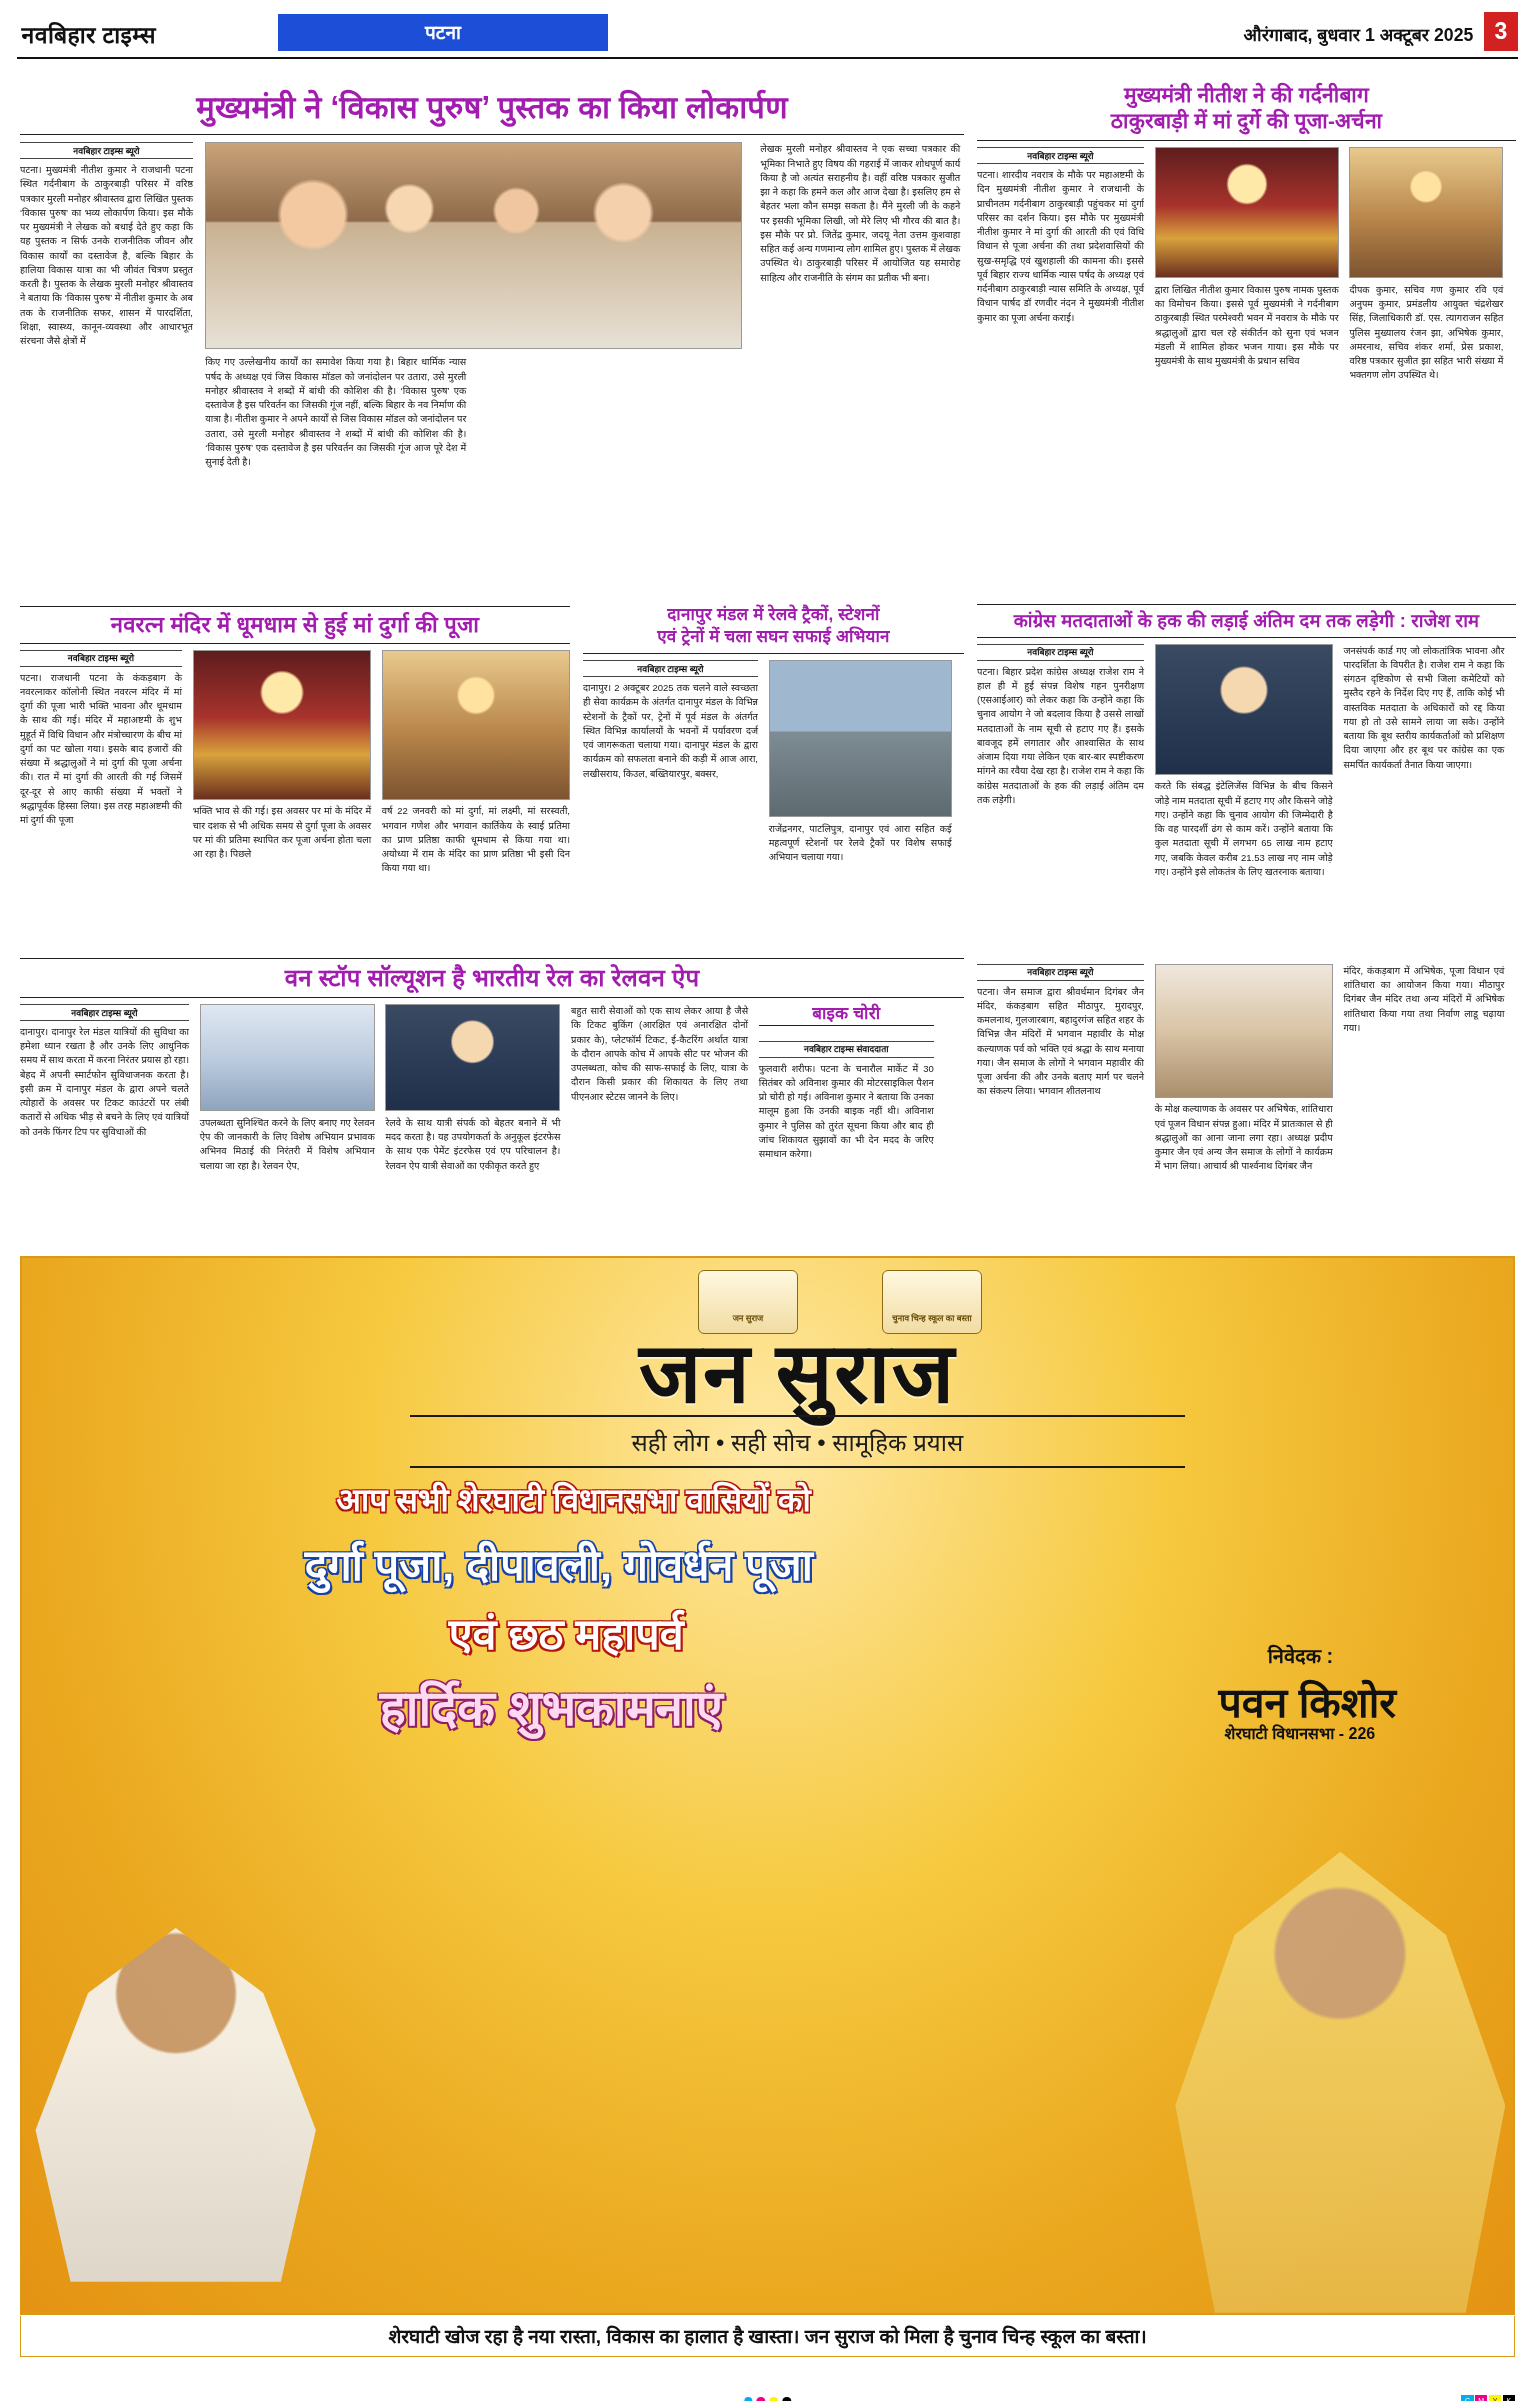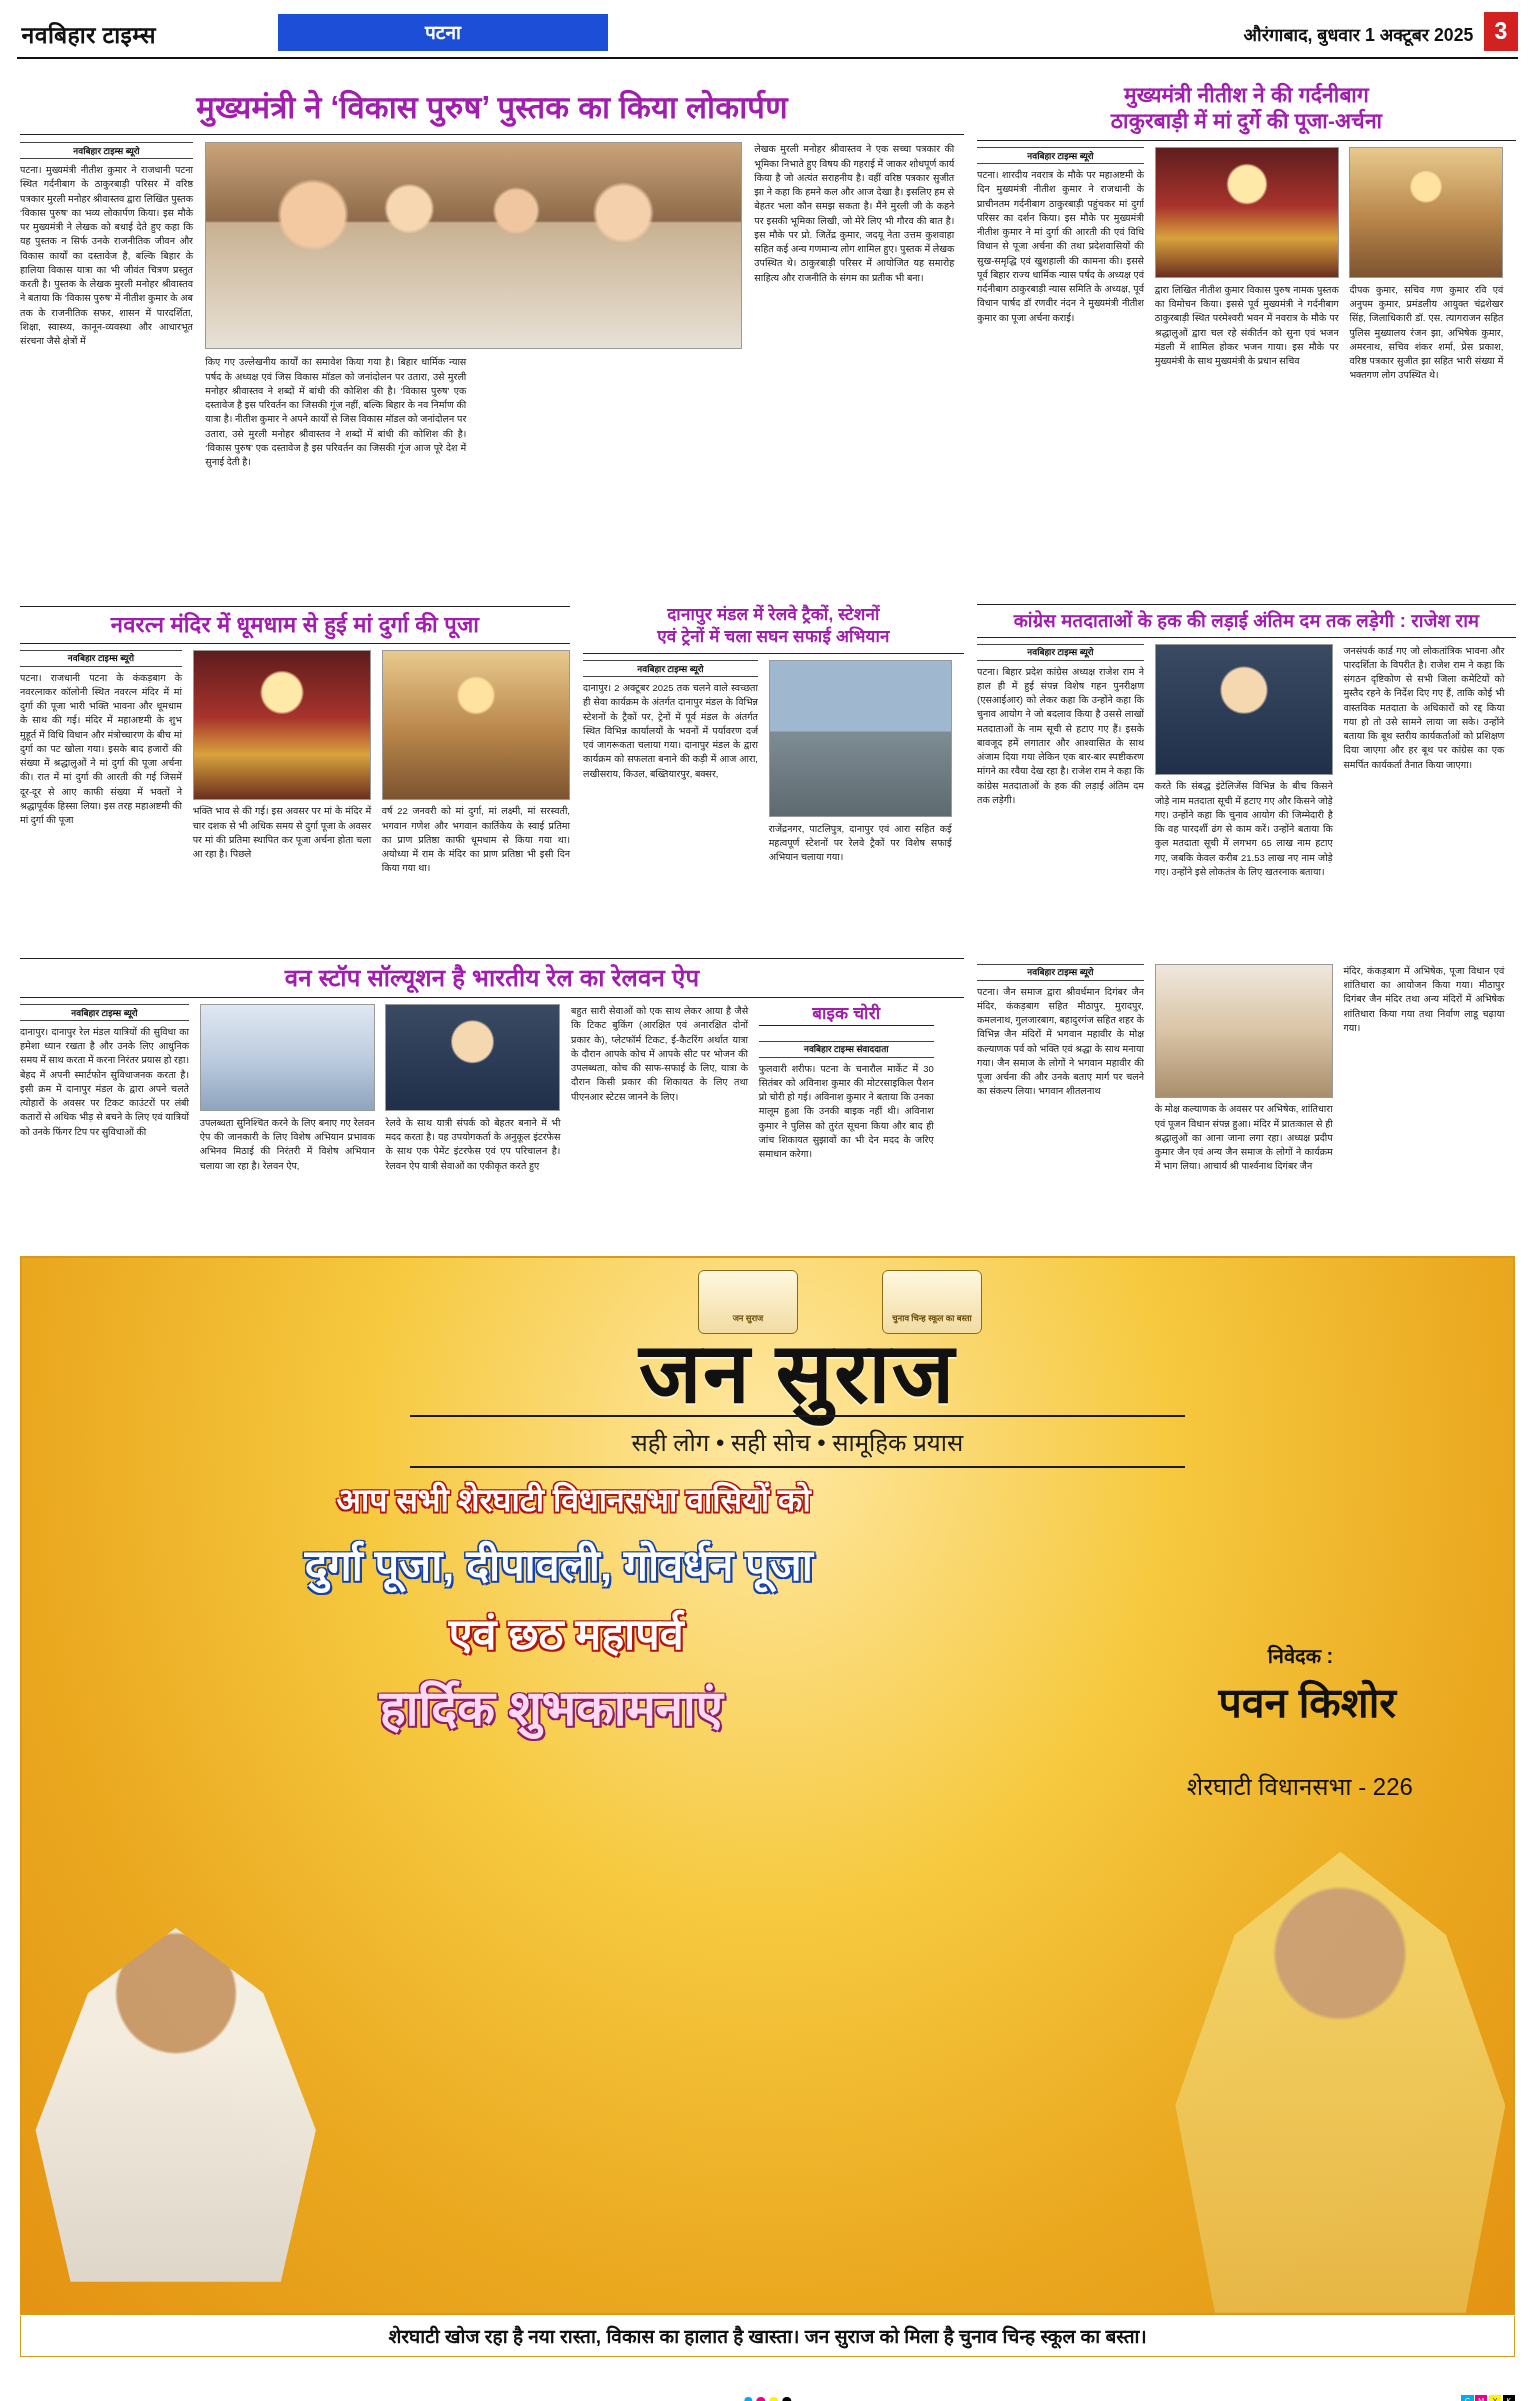--- a/index.html
+++ b/index.html
@@ -153,21 +153,21 @@
   .ad-from {
     position:absolute; right:5%; top:384px; width:276px;
     text-align:center; font-size:20px; font-weight:bold; color:#111;
   }
   .ad-name {
     position:absolute; right:3%; top:415px; width:322px;
     text-align:center; font-size:41px; font-weight:bold; color:#111;
   }
   .ad-seat {
     position:absolute; right:4%; top:464px; width:307px;
-    text-align:center; font-size:24px; font-weight:normal; color:#111;margin-top:47px;
+    text-align:center; font-size:16px; font-weight:bold; color:#111;
   }
   .ad-person {
     position:absolute; right:7.7px; bottom:0; width:330px; height:461px;
     background:
       radial-gradient(circle at 50% 22%, #caa07a 0 16%, transparent 17%),
       linear-gradient(#f2d36a 0 20%, #e8b94a 100%);
     clip-path:polygon(12% 100%, 0 55%, 18% 18%, 50% 0, 82% 18%, 100% 55%, 88% 100%);
     opacity:.92;
   }
   .ad-person2 {
@@ -212,21 +212,21 @@
     <div class="hl" style="font-size:31px; padding:4.6px 0 7.7px 0; border-bottom:1.5px solid #222;">मुख्यमंत्री ने ‘विकास पुरुष’ पुस्तक का किया लोकार्पण</div>
 
     <div style="display:flex; gap:12.3px; margin-top:7.7px;">
 
       <div style="width:173px;">
         <div class="byline">नवबिहार टाइम्स ब्यूरो</div>
         <div class="body-text">पटना। मुख्यमंत्री नीतीश कुमार ने राजधानी पटना स्थित गर्दनीबाग के ठाकुरबाड़ी परिसर में वरिष्ठ पत्रकार मुरली मनोहर श्रीवास्तव द्वारा लिखित पुस्तक ‘विकास पुरुष’ का भव्य लोकार्पण किया। इस मौके पर मुख्यमंत्री ने लेखक को बधाई देते हुए कहा कि यह पुस्तक न सिर्फ उनके राजनीतिक जीवन और विकास कार्यों का दस्तावेज है, बल्कि बिहार के हालिया विकास यात्रा का भी जीवंत चित्रण प्रस्तुत करती है। पुस्तक के लेखक मुरली मनोहर श्रीवास्तव ने बताया कि ‘विकास पुरुष’ में नीतीश कुमार के अब तक के राजनीतिक सफर, शासन में पारदर्शिता, शिक्षा, स्वास्थ्य, कानून-व्यवस्था और आधारभूत संरचना जैसे क्षेत्रों में</div>
       </div>
 
       <div style="flex:1;">
-        <div style="display:flex; gap:12px;">
+        <div style="display:flex; gap:18px;">
           <div style="width:537px;">
             <div class="photo ph-a" style="height:207px;">
               
             </div>
           </div>
           <div style="width:200px;">
             <div class="body-text">लेखक मुरली मनोहर श्रीवास्तव ने एक सच्चा पत्रकार की भूमिका निभाते हुए विषय की गहराई में जाकर शोधपूर्ण कार्य किया है जो अत्यंत सराहनीय है। वहीं वरिष्ठ पत्रकार सुजीत झा ने कहा कि हमने कल और आज देखा है। इसलिए हम से बेहतर भला कौन समझ सकता है। मैंने मुरली जी के कहने पर इसकी भूमिका लिखी, जो मेरे लिए भी गौरव की बात है। इस मौके पर प्रो. जितेंद्र कुमार, जदयू नेता उत्तम कुशवाहा सहित कई अन्य गणमान्य लोग शामिल हुए। पुस्तक में लेखक उपस्थित थे। ठाकुरबाड़ी परिसर में आयोजित यह समारोह साहित्य और राजनीति के संगम का प्रतीक भी बना।</div>
           </div>
         </div>
         <div style="display:flex; gap:12.3px; margin-top:6.1px;">

